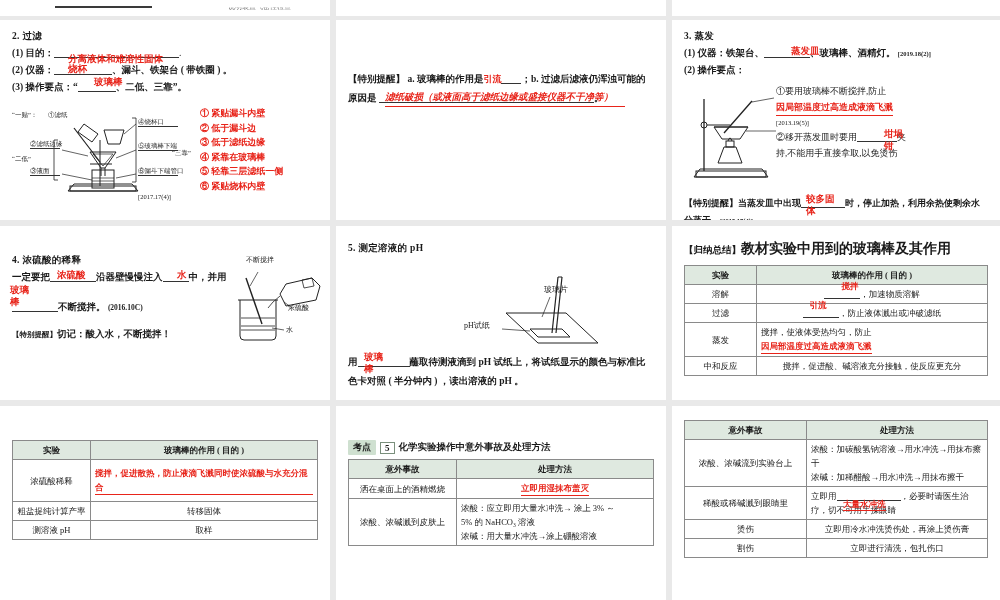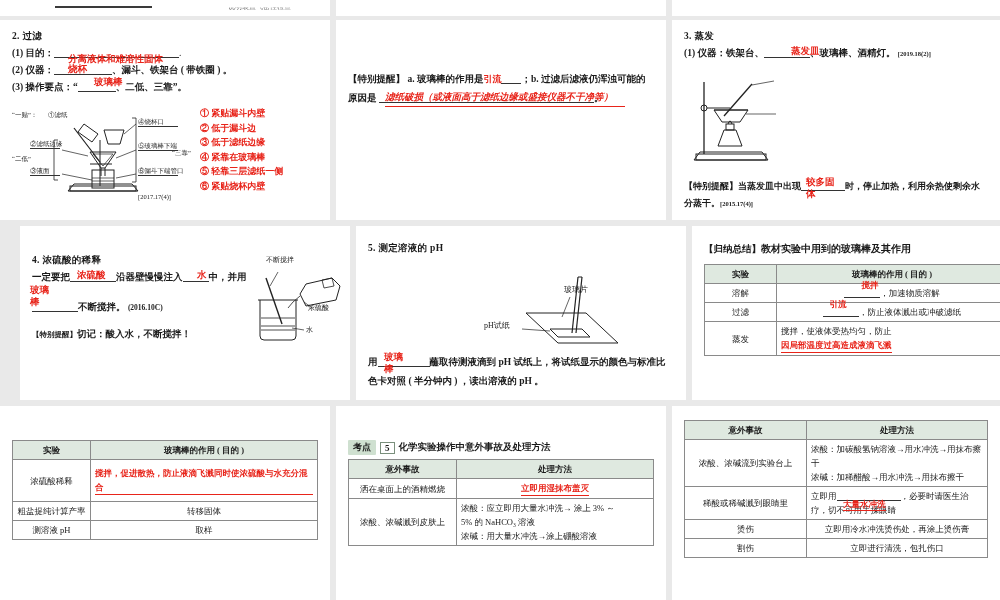--- a/index.html
+++ b/index.html
@@ -17,21 +17,21 @@
     background: #ffffff;
     overflow: hidden;
   }
   
   .c1 { left: 0px;   width: 330px; }
   .c2 { left: 336px; width: 330px; }
   .c3 { left: 672px; width: 328px; }
   
   .r0 { top: 0px;   height: 16px; }
   .r1 { top: 20px;  height: 200px; }
-  .r2 { top: 226px; height: 174px; margin-left: 20px; }
+  .r2 { top: 226px; height: 174px; }
   .r3 { top: 406px; height: 244px; }
 
   .pad { padding: 8px 12px; }
 
   
   .cn { font-family: "Liberation Serif", "DejaVu Serif", serif; color: #1a1a1a; }
   .h-sec { font-size: 10.5px; font-weight: bold; letter-spacing: .3px; margin: 0 0 5px 0; }
   .ln { font-size: 9.5px; line-height: 17px; margin: 0; white-space: nowrap; }
   .ln.wrap { white-space: normal; }
   .bld { font-weight: bold; }
@@ -210,20 +210,23 @@
   <div class="panel c3 r1">
     <div class="pad cn">
       <p class="ln h-sec">3. 蒸发</p>
 
       <p class="ln" style="position:relative;">
         <span class="bld">(1) 仪器：铁架台、</span><span class="blank" style="width:46px"></span><span class="bld">、玻璃棒、酒精灯。</span>
         <span class="tiny bld">[2019.18(2)]</span>
         <span class="ans-over" style="left:60px; top:0px; width:30px; white-space:normal; line-height:13px;margin-left:47px;">蒸发皿</span>
       </p>
 
+      <p class="ln">
+        <span class="bld">(2) 操作要点：</span>
+      </p>
 
       <div style="position:relative; height:110px; margin-top:4px;">
 
         <svg width="92" height="94" viewBox="0 0 92 94" style="position:absolute; left:4px; top:6px;">
           <rect x="8" y="82" width="70" height="6" fill="none" stroke="#222" stroke-width="1"></rect>
           <path d="M6 88 L80 88 L74 80 L12 80 Z" fill="none" stroke="#222" stroke-width="1"></path>
           <line x1="16" y1="10" x2="16" y2="82" stroke="#222" stroke-width="1.3"></line>
           <circle cx="16" cy="36" r="3" fill="none" stroke="#222" stroke-width="1"></circle>
           <line x1="19" y1="36" x2="42" y2="36" stroke="#222" stroke-width="1"></line>
 
@@ -233,20 +236,32 @@
           <line x1="36" y1="44" x2="64" y2="12" stroke="#222" stroke-width="1.3"></line>
 
           <path d="M30 74 L54 74 L48 58 L36 58 Z" fill="none" stroke="#222" stroke-width="1"></path>
           <rect x="38" y="52" width="8" height="6" fill="none" stroke="#222" stroke-width="1"></rect>
           <path d="M40 52 Q42 46 44 52" fill="none" stroke="#222" stroke-width="1"></path>
 
           <line x1="64" y1="13" x2="86" y2="9" stroke="#222" stroke-width="0.7"></line>
           <line x1="58" y1="42" x2="88" y2="42" stroke="#222" stroke-width="0.7"></line>
         </svg>
 
+        <div style="position:absolute; left:92px; top:0px; width:215px;">
+          <p class="ln" style="font-size:9px;">①要用玻璃棒不断搅拌,防止</p>
+          <p class="ln" style="font-size:9px; line-height:15px;">
+            <span class="ans u">因局部温度过高造成液滴飞溅</span>
+          </p>
+          <p class="ln tiny" style="line-height:13px;">[2013.19(5)]</p>
+          <p class="ln" style="font-size:9px; position:relative; line-height:16px;">
+            <span>②移开蒸发皿时要用</span><span class="blank" style="width:40px"></span><span>夹</span>
+            <span class="ans-over" style="left:108px; top:-1px; width:28px; white-space:normal; line-height:12px;">坩埚钳</span>
+          </p>
+          <p class="ln" style="font-size:9px; line-height:16px;">持,不能用手直接拿取,以免烫伤</p>
+        </div>
       </div>
 
       <p class="ln wrap" style="font-size:9px; line-height:17px; position:relative; margin-top:2px;">
         <span class="bld">【特别提醒】</span><span class="bld">当蒸发皿中出现</span><span class="blank" style="width:44px"></span><span class="bld">时，停止加热，利用余热使剩余水分蒸干。</span><span class="tiny bld">[2015.17(4)]</span>
         <span class="ans-over" style="left:122px; top:-2px; width:30px; white-space:normal; line-height:12px;">较多固体</span>
       </p>
     </div>
   </div>
 
   <div class="panel c1 r2">
@@ -322,21 +337,21 @@
       <p class="ln wrap" style="line-height:19px; position:relative;">
         <span class="bld">用</span><span class="blank" style="width:52px"></span><span class="bld">蘸取待测液滴到 pH 试纸上，将试纸显示的颜色与标准比色卡对照 ( 半分钟内 ) ，读出溶液的 pH 。</span>
         <span class="ans-over" style="left:16px; top:-2px; width:28px; white-space:normal; line-height:12px;">玻璃棒</span>
       </p>
     </div>
   </div>
 
   <div class="panel c3 r2">
     <div class="pad cn" style="padding-top:14px;">
       <p class="ln" style="margin-bottom:6px;">
-        <span class="bld">【归纳总结】</span><span class="bld" style="font-size:10px;">教材实验中用到的玻璃棒及其作用</span>
+        <span class="bld">【归纳总结】</span><span class="bld" style="font-size:14px;">教材实验中用到的玻璃棒及其作用</span>
       </p>
 
       <table class="tb">
         <thead>
           <tr>
             <th style="width:72px;">实验</th>
             <th>玻璃棒的作用 ( 目的 )</th>
           </tr>
         </thead>
         <tbody>
@@ -353,20 +368,24 @@
               <span class="blank" style="width:36px"></span><span>，防止液体溅出或冲破滤纸</span>
               <span class="ans-over" style="left:52px; top:-4px; width:18px; white-space:normal; line-height:11px; font-size:8.5px;">引流</span>
             </td>
           </tr>
           <tr>
             <td>蒸发</td>
             <td class="l">
               <div>搅拌，使液体受热均匀，防止</div>
               <div class="redcell">因局部温度过高造成液滴飞溅</div>
             </td>
+          </tr>
+          <tr>
+            <td>中和反应</td>
+            <td>搅拌，促进酸、碱溶液充分接触，使反应更充分</td>
           </tr>
         </tbody>
       </table>
     </div>
   </div>
 
   <div class="panel c1 r3">
     <div class="pad cn" style="padding-top:34px;">
       <table class="tb">
         <thead>

